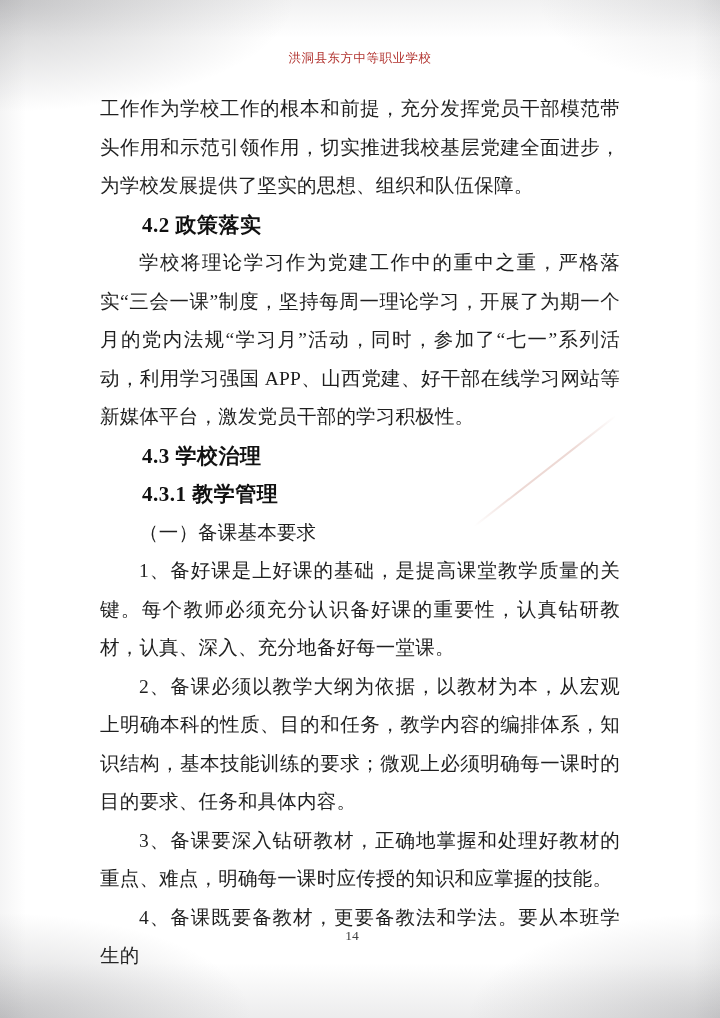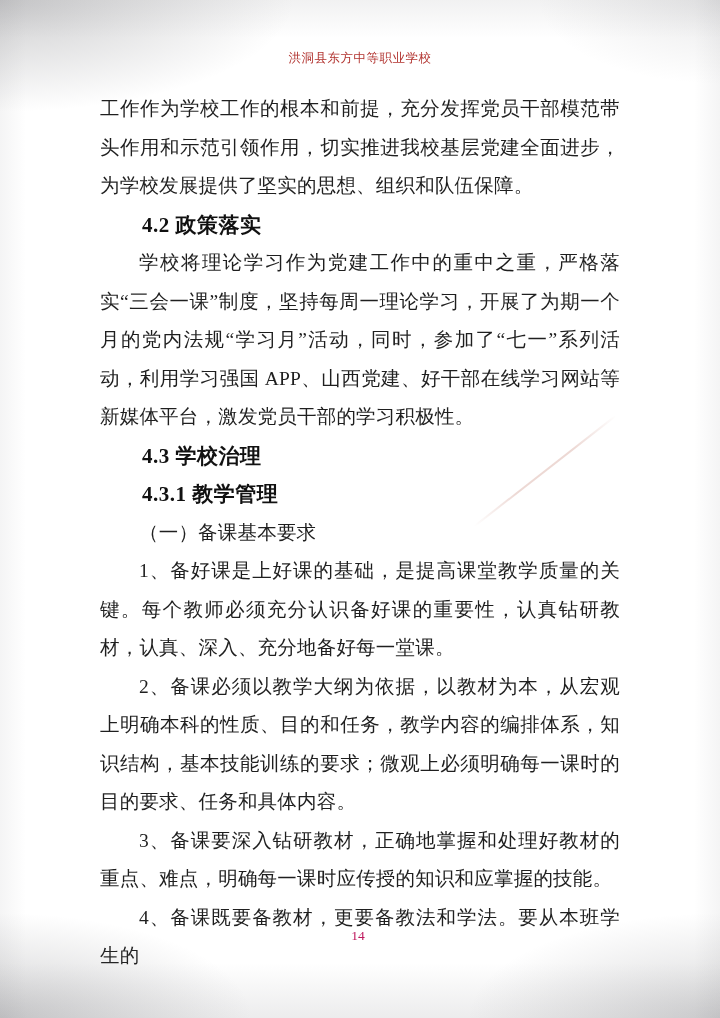--- a/index.html
+++ b/index.html
@@ -68,22 +68,21 @@
     text-indent: 2em;
     letter-spacing: 0.5px;
   }
   .page-footer {
     position: absolute;
     left: 0;
     top: 928px;
     width: 704px;
     text-align: center;
     font-size: 13.5px;
-    color: #be185d;
-    margin-left: 6px;
+    color: #404040;
   }
 </style>
 </head>
 <body>
 
 <div>
   <div class="vignette"></div>
   <div class="scratch"></div>
 
   <div class="doc-header" style="color: rgb(178, 52, 48);">洪洞县东方中等职业学校</div>

